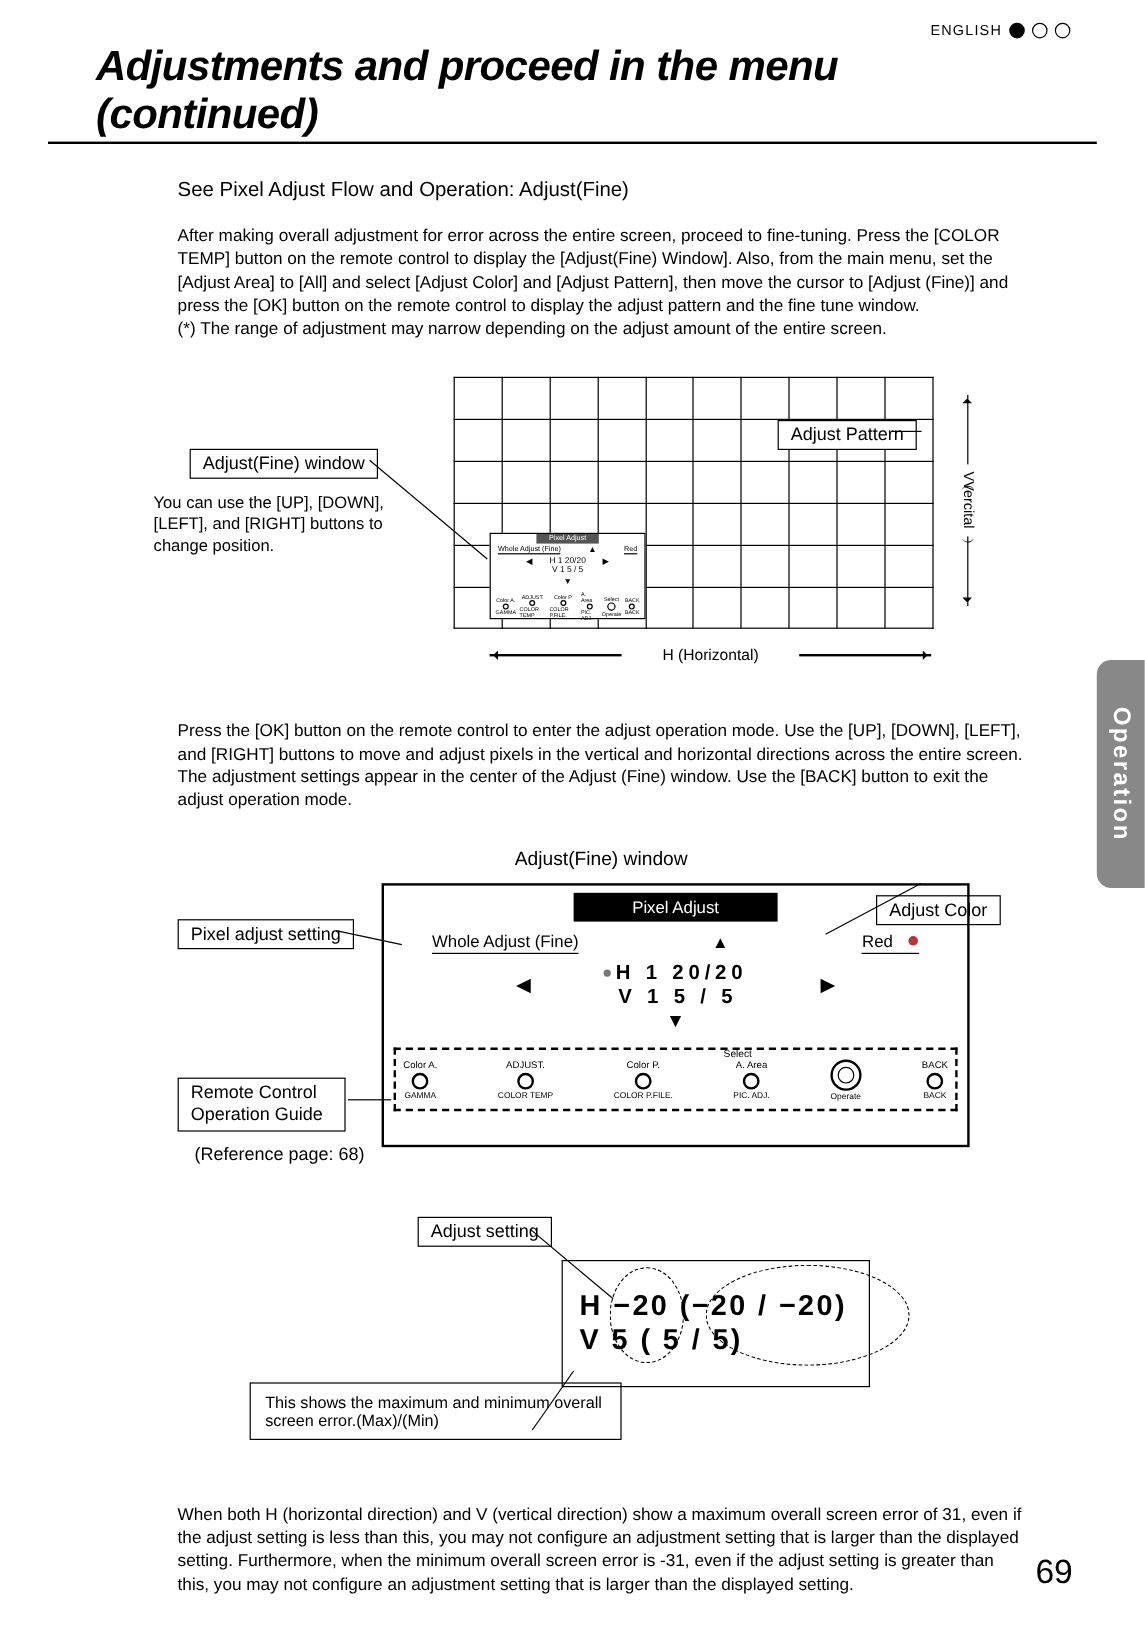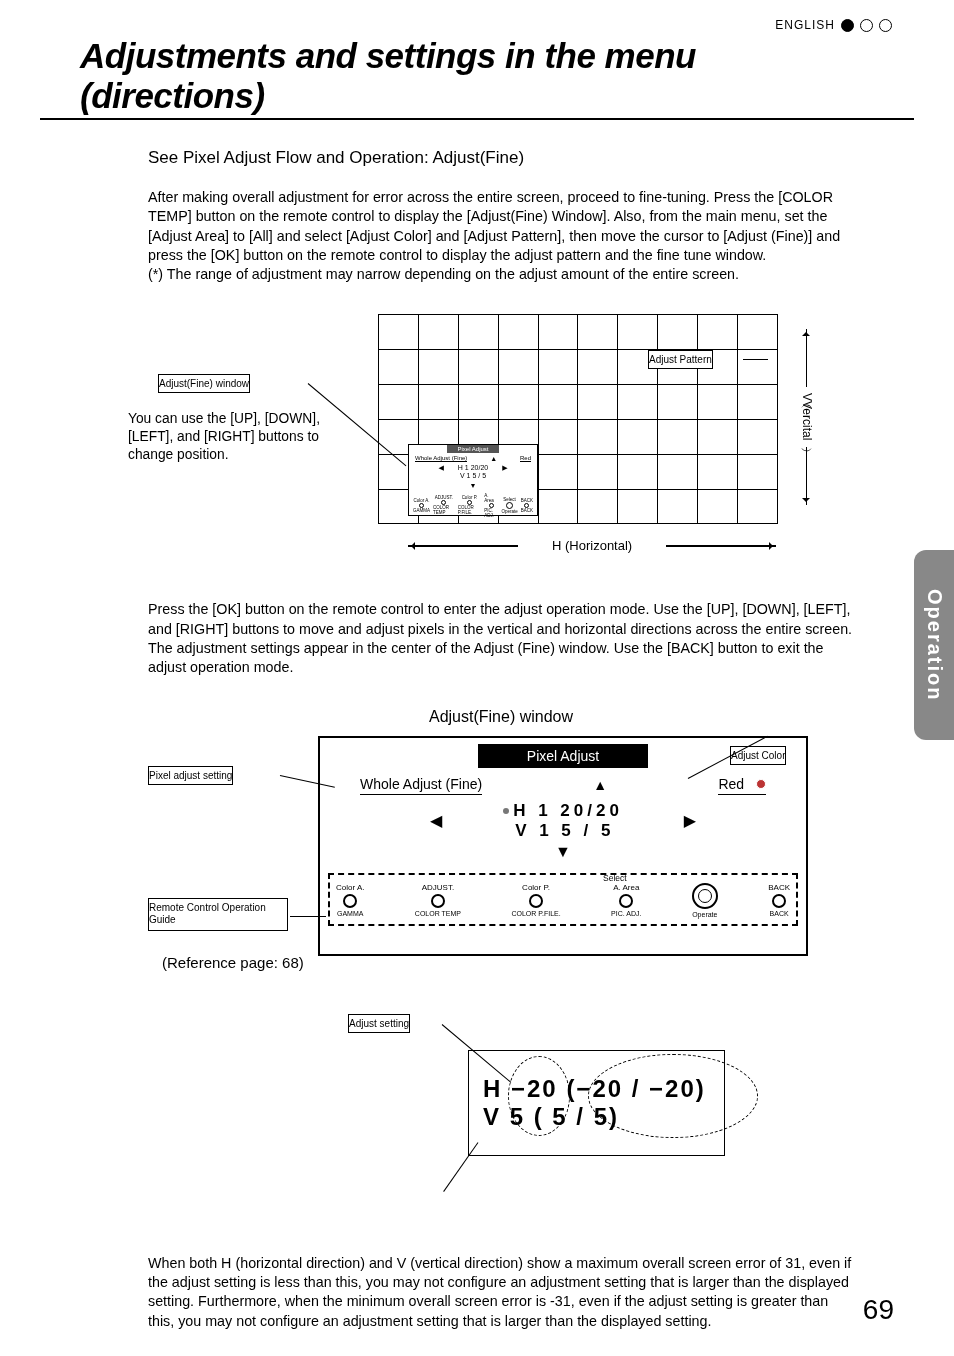--- a/index.html
+++ b/index.html
@@ -33,21 +33,21 @@
   }
   .content { padding: 0 100px 0 100px; margin-left: 48px; }
   .sub-h { font-size: 17px; margin-bottom: 20px; }
   .para { font-size: 14.3px; line-height: 1.35; margin-bottom: 30px; }
 
   
   .diag1 { position: relative; height: 260px; margin-bottom: 26px; }
   .grid-box { position: absolute; left: 230px; top: 0; width: 400px; height: 210px; }
   .grid-box table { border-collapse: collapse; width: 100%; height: 100%; }
   .grid-box td { border: 1px solid #000; }
-  .label-box { border: 1px solid #000; font-size: 10px; background: #fff; padding: 3px 0; position: absolute; }
+  .label-box { border: 1px solid #000; font-size: 15px; background: #fff; padding: 3px 10px; position: absolute; }
   .hint-text { font-size: 13.8px; position: absolute; line-height: 1.3; }
   .h-axis { position:absolute; left:260px; top:224px; font-size:13px; display:flex; align-items:center; gap:28px; }
   .h-axis .hlab { margin: 0 6px; }
   .h-axis .aline { width: 110px; height:1.5px; background:#000; position:relative; }
   .h-axis .aline.l::before { content:""; position:absolute; left:-1px; top:-3.5px; border:4px solid transparent; border-right-color:#000; }
   .h-axis .aline.r::after { content:""; position:absolute; right:-1px; top:-3.5px; border:4px solid transparent; border-left-color:#000; }
   .v-axis { position:absolute; left:650px; top:15px; font-size:13px; display:flex; flex-direction:column; align-items:center; gap:6px; }
   .v-axis .vline { width:1.5px; height:58px; background:#000; position:relative; }
   .v-axis .vline.u::before { content:""; position:absolute; top:-1px; left:-3.5px; border:4px solid transparent; border-bottom-color:#000; }
   .v-axis .vline.d::after { content:""; position:absolute; bottom:-1px; left:-3.5px; border:4px solid transparent; border-top-color:#000; }
@@ -105,21 +105,21 @@
 </head>
 <body>
 
 <div class="header-row">
   <span>ENGLISH</span>
   <span class="dot filled"></span>
   <span class="dot"></span>
   <span class="dot"></span>
 </div>
 
-<h1>Adjustments and settings in the menu (directions)</h1>
+<h1>Adjustments and proceed in the menu (continued)</h1>
 
 <div class="content">
   <div class="sub-h">See Pixel Adjust Flow and Operation: Adjust(Fine)</div>
   <div class="para" style="white-space:pre-line">After making overall adjustment for error across the entire screen, proceed to fine-tuning. Press the [COLOR TEMP] button on the remote control to display the [Adjust(Fine) Window]. Also, from the main menu, set the [Adjust Area] to [All] and select [Adjust Color] and [Adjust Pattern], then move the cursor to [Adjust (Fine)] and press the [OK] button on the remote control to display the adjust pattern and the fine tune window.
 (*) The range of adjustment may narrow depending on the adjust amount of the entire screen.</div>
 
   <div class="diag1">
     <div class="grid-box">
       <table>
           <tbody>
@@ -345,19 +345,20 @@
     <div class="leader" style="left:294px; top:10px; width:90px; transform:rotate(40deg); transform-origin:left center;"></div>
 
     <div class="detail-box">
       <div class="drow">H  −20  (−20  /  −20)</div>
       <div class="drow">V      5  (    5  /      5)</div>
     </div>
     <div class="dashed-circ c1"></div>
     <div class="dashed-circ c2"></div>
 
     <div class="leader" style="left:330px; top:128px; width:60px; transform:rotate(125deg); transform-origin:left center;"></div>
+    <div class="note-box">This shows the maximum and minimum overall screen error.(Max)/(Min)</div>
   </div>
 
   <div class="para" style="margin-top:10px;">When both H (horizontal direction) and V (vertical direction) show a maximum overall screen error of 31, even if the adjust setting is less than this, you may not configure an adjustment setting that is larger than the displayed setting. Furthermore, when the minimum overall screen error is -31, even if the adjust setting is greater than this, you may not configure an adjustment setting that is larger than the displayed setting.</div>
 </div>
 
 <div class="side-tab">Operation</div>
 <div class="page-num">69</div>
 
 </body></html>

